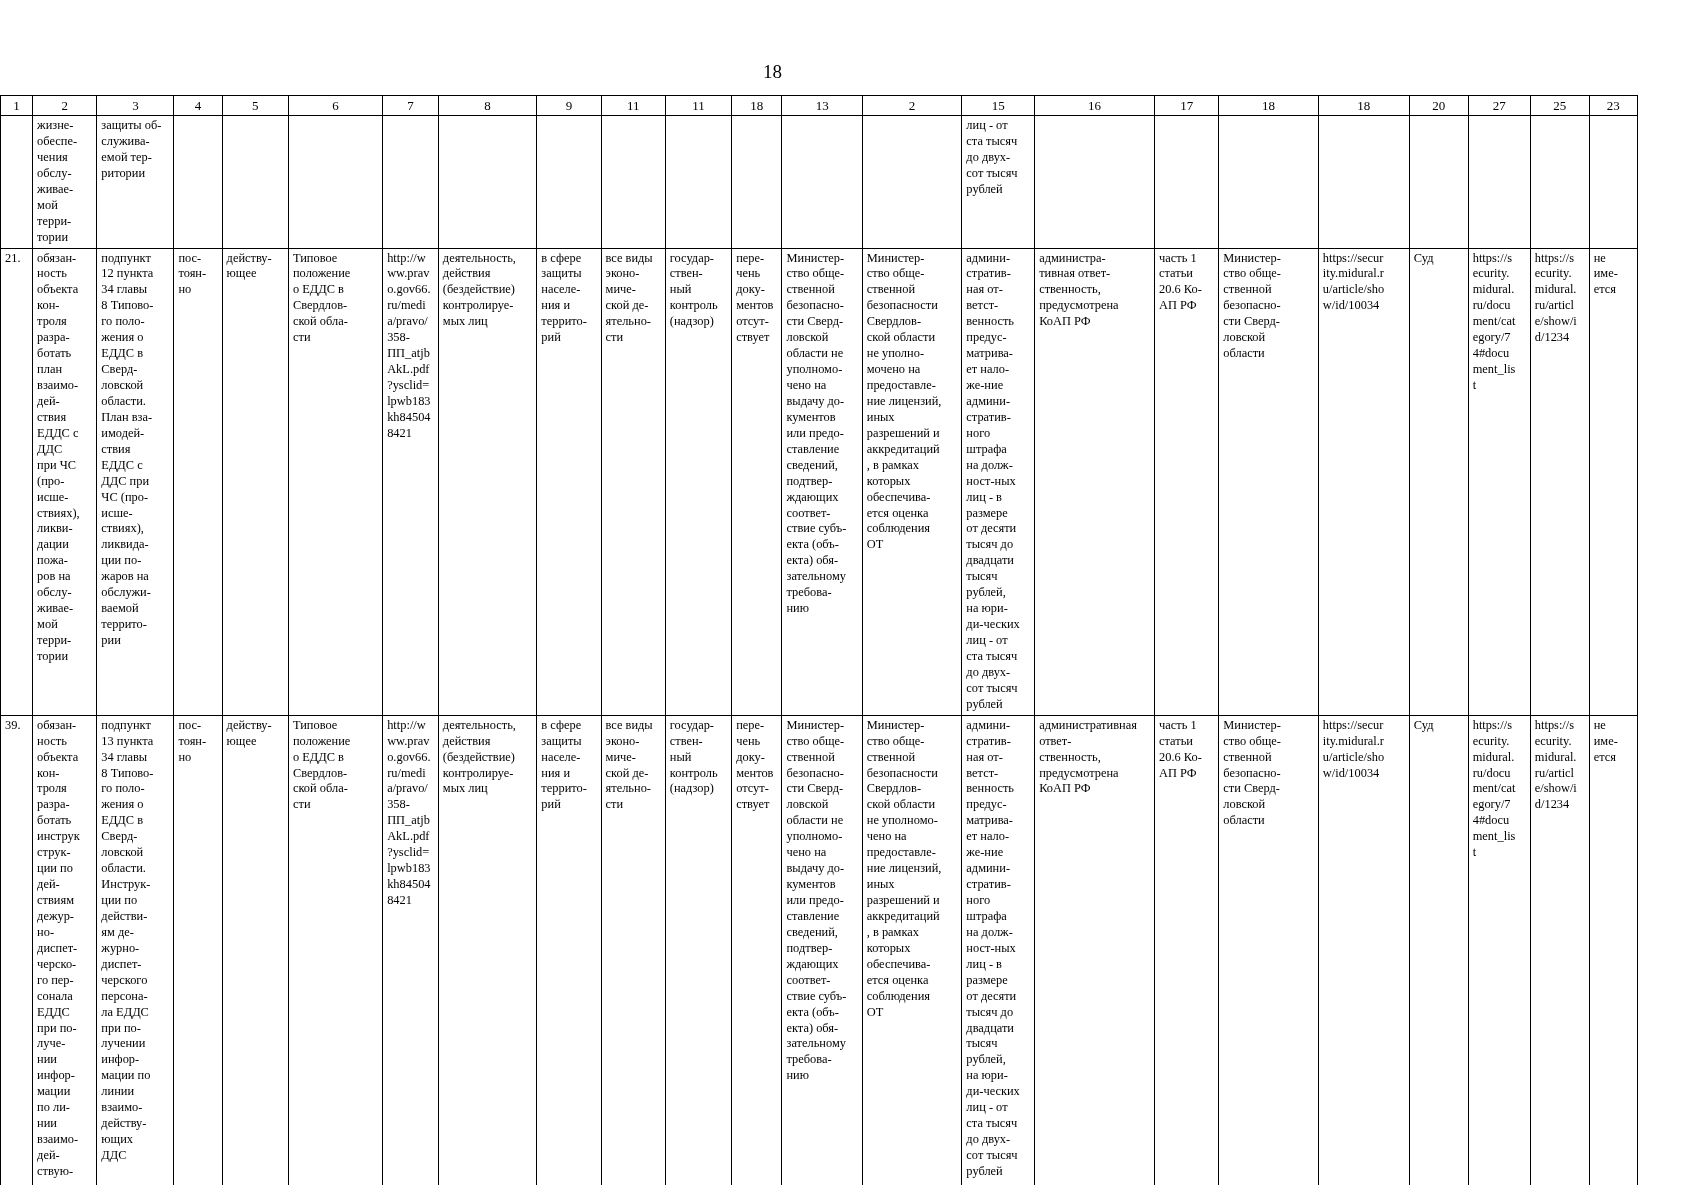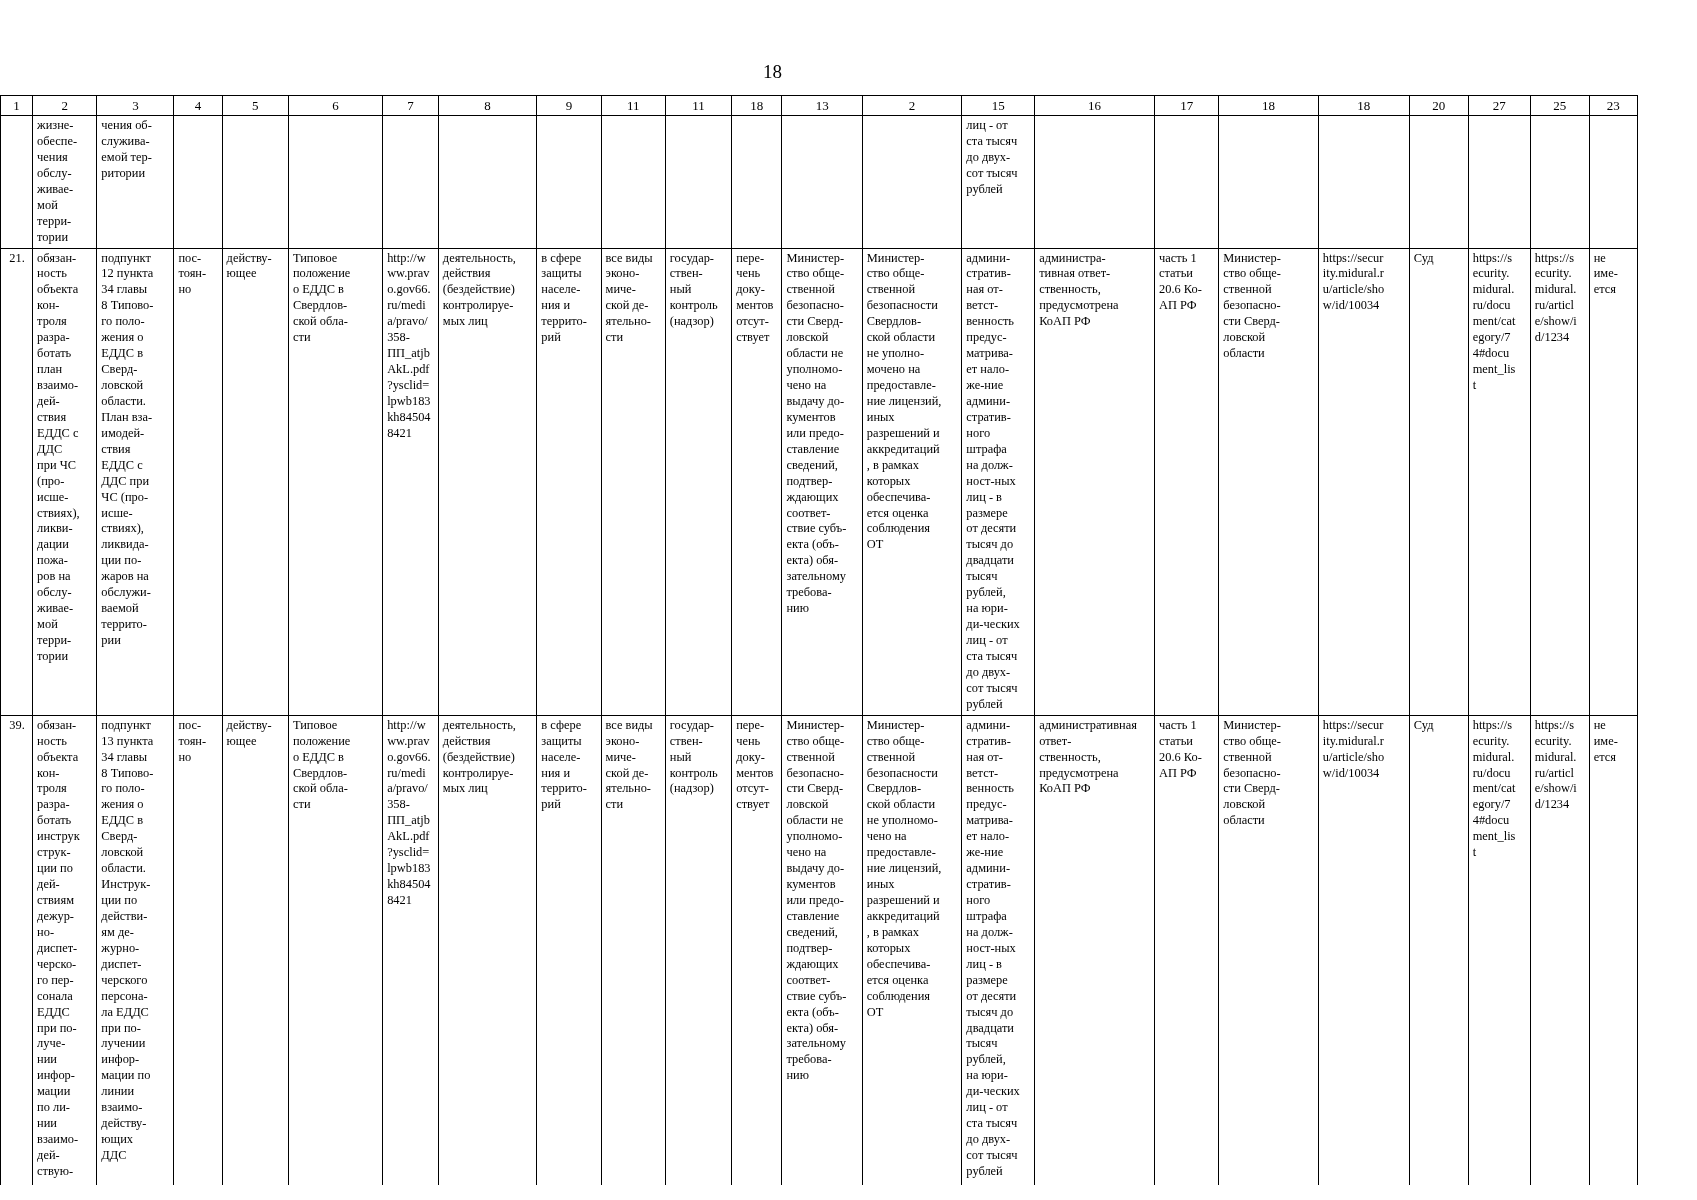--- a/index.html
+++ b/index.html
@@ -53,21 +53,21 @@
   }
   table.doc-table th.colnum {
     text-align: center;
     vertical-align: middle;
     padding: 1px 2px;
     font-size: 13px;
     height: 17px;
     line-height: 1.05;
   }
   td.num {
-    text-align: center;
+    text-align: left;
     padding-right: 5px;
   }
   .cell-text {
     display: block;
     white-space: pre-line;
     hyphens: none;
   }
   
   col.c1  { width: 30px; }
   col.c2  { width: 60px; }
@@ -163,21 +163,21 @@
               <span class="cell-text">жизне-
 обеспе-
 чения
 обслу-
 живае-
 мой
 терри-
 тории</span>
             </td>
           <td>
-              <span class="cell-text">чения об-
+              <span class="cell-text">защиты об-
 служива-
 емой тер-
 ритории</span>
             </td>
           <td>
               <span class="cell-text"></span>
             </td>
           <td>
               <span class="cell-text"></span>
             </td>

